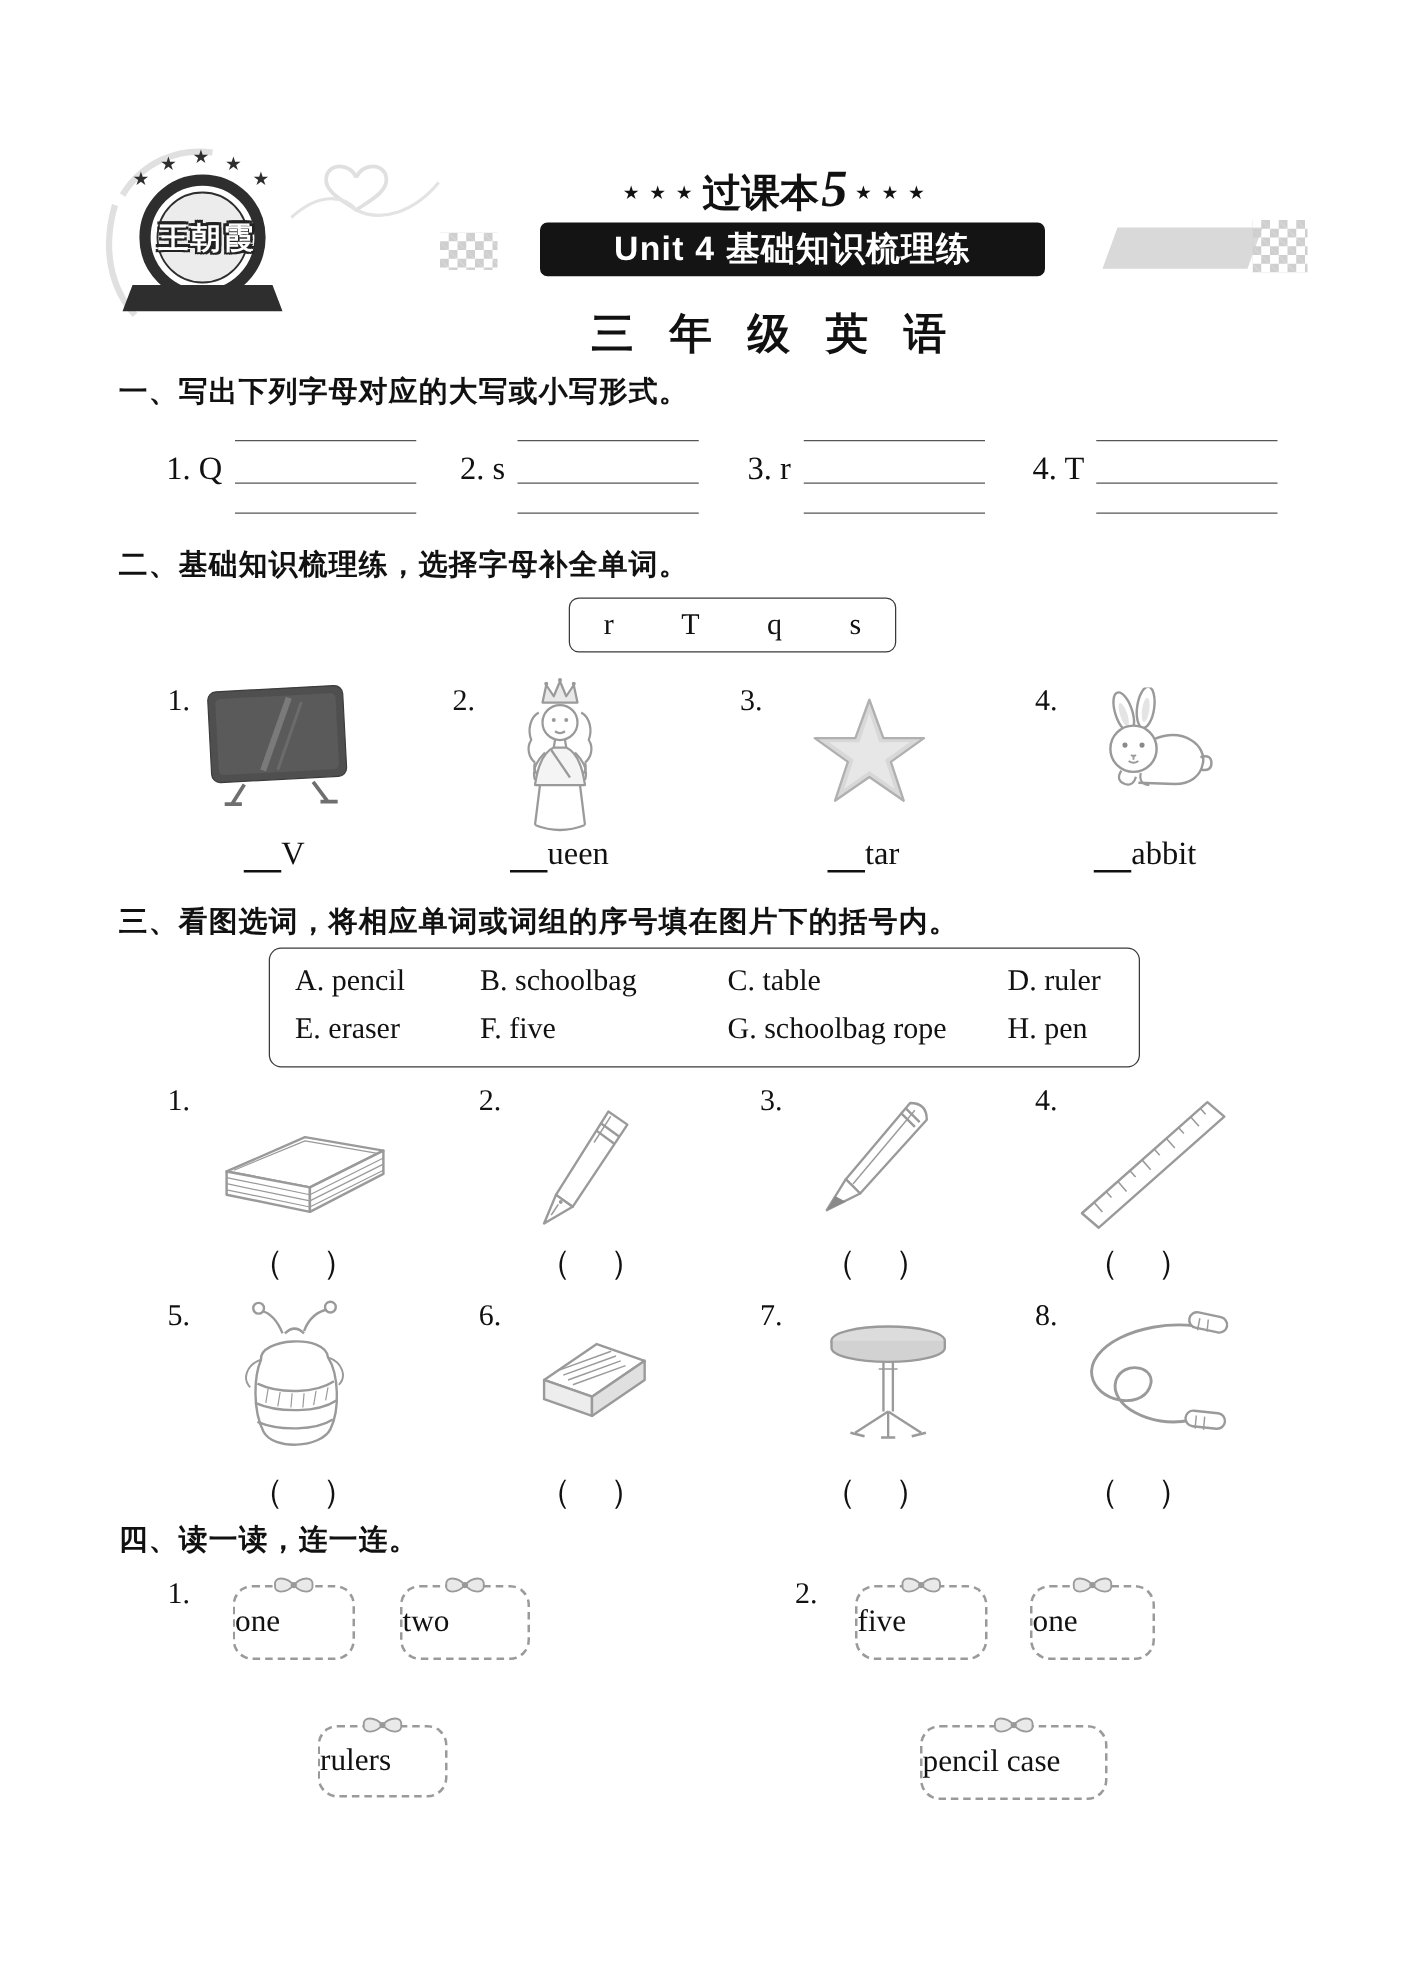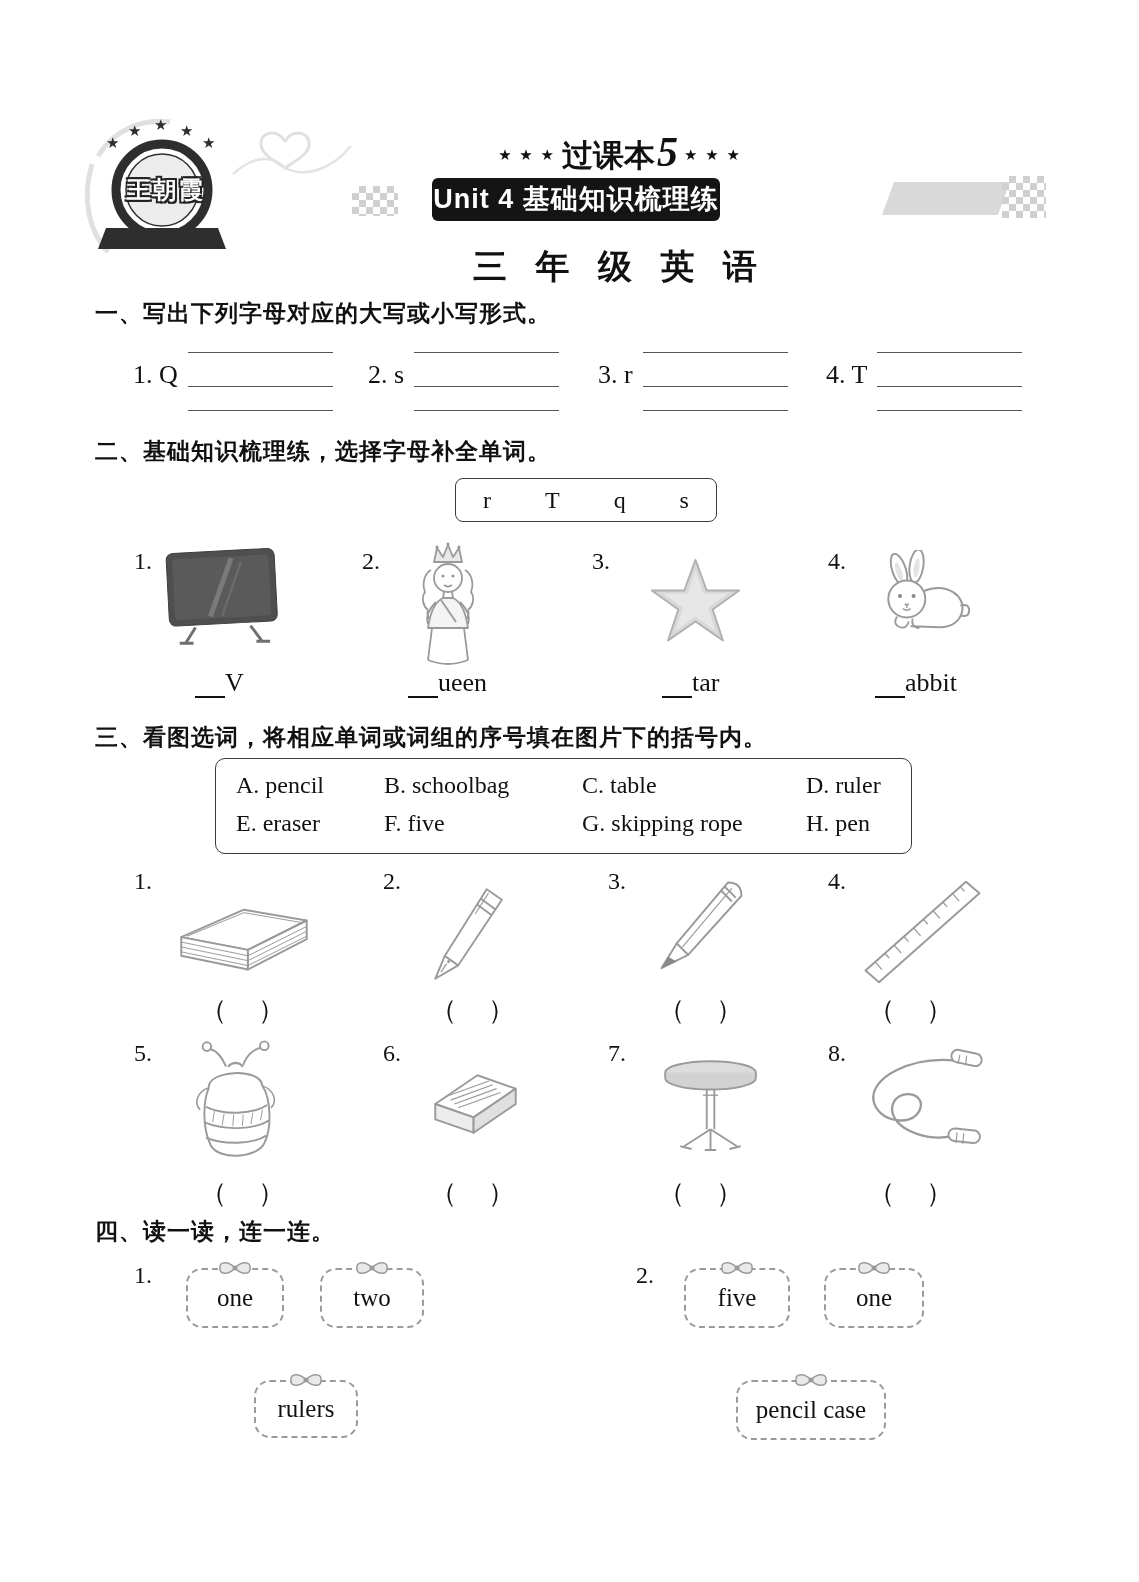--- a/index.html
+++ b/index.html
@@ -29,21 +29,21 @@
     background-image:
       linear-gradient(45deg,#cfcfcf 25%,transparent 25%,transparent 75%,#cfcfcf 75%),
       linear-gradient(45deg,#cfcfcf 25%,transparent 25%,transparent 75%,#cfcfcf 75%);
     background-size:14px 14px; background-position:0 0,7px 7px;
   }
   .checker-left  { left:352px; top:186px; width:46px; height:30px; }
   .checker-right { left:1002px; top:176px; width:44px; height:42px; }
   .slab { position:absolute; left:888px; top:182px; width:116px; height:33px; background:#d9d9d9; transform:skewX(-20deg); }
 
   .unit-banner {
-    position:absolute; left:432px; top:178px; width:288px; height:43px;
+    position:absolute; left:432px; top:178px; width:404px; height:43px;
     background:#141414; border-radius:6px; color:#fff;
     font-family:"Liberation Sans", sans-serif; font-weight:bold; font-size:27px;
     text-align:center; line-height:43px; letter-spacing:1px;
   }
 
   .grade-heading {
     position:absolute; left:400px; top:244px; width:440px; text-align:center;
     font-size:34px; font-weight:bold; letter-spacing:10px; white-space:nowrap;
   }
 
@@ -76,21 +76,21 @@
     border:1.6px solid #3a3a3a; border-radius:10px;
     padding:13px 20px 0 20px;
     display:grid; grid-template-columns:148px 198px 224px 1fr; row-gap:11px;
     font-size:24px; align-content:start;
   }
   .parens { position:absolute; font-size:27px; letter-spacing:2px; white-space:nowrap; }
 
   
   .match-box {
     position:absolute; border:2px dashed #9a9a9a; border-radius:16px;
-    display:flex; align-items:center; justify-content:center;
+    display:flex; align-items:center; 
     font-size:25px; background:#fff;
   }
   .bow { position:absolute; top:-11px; left:50%; transform:translateX(-50%); }
 
   
   .footer { position:absolute; top:1500px; left:0; width:100%; text-align:center; font-size:20px; letter-spacing:1px; color:#222; }
 
   svg.lineart { display:block; }
 </style>
 </head>
@@ -254,21 +254,21 @@
 
   <div class="sec-title" style="top:722px">三、看图选词，将相应单词或词组的序号填在图片下的括号内。</div>
 
   <div class="word-bank">
     <span>A. pencil</span>
     <span>B. schoolbag</span>
     <span>C. table</span>
     <span>D. ruler</span>
     <span>E. eraser</span>
     <span>F. five</span>
-    <span>G. skipping rope</span>
+    <span>G. schoolbag rope</span>
     <span>H. pen</span>
   </div>
 
   <span class="q-num" style="left:134px; top:868px">1.</span>
   <span class="q-num" style="left:383px; top:868px">2.</span>
   <span class="q-num" style="left:608px; top:868px">3.</span>
   <span class="q-num" style="left:828px; top:868px">4.</span>
 
   <div class="img-box" style="left:165px; top:896px">
     <svg class="lineart" viewBox="0 0 160 100" width="158" height="98" fill="none" stroke="#9a9a9a" stroke-width="2" stroke-linejoin="round">

